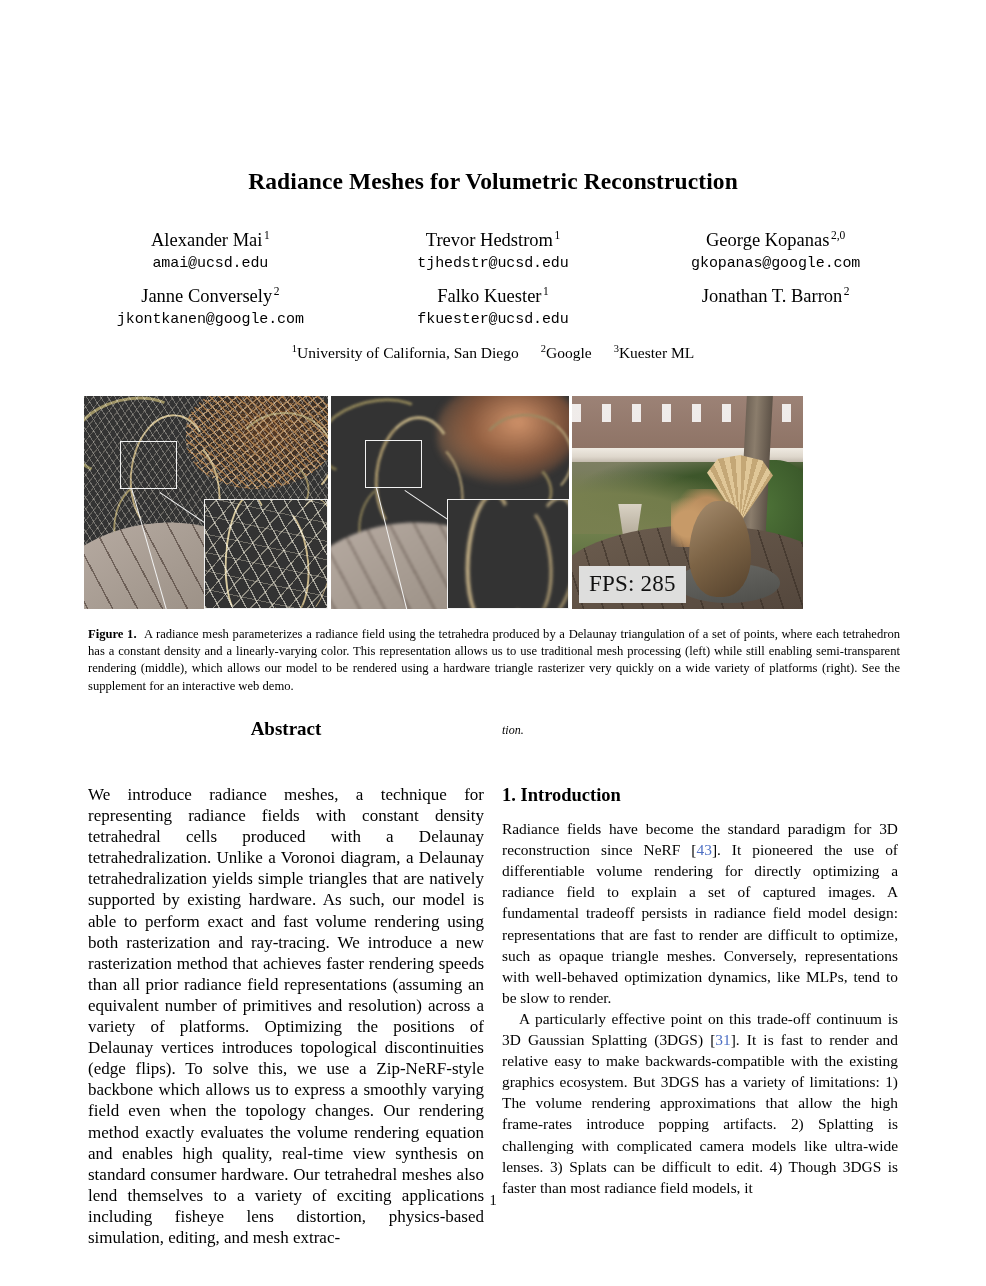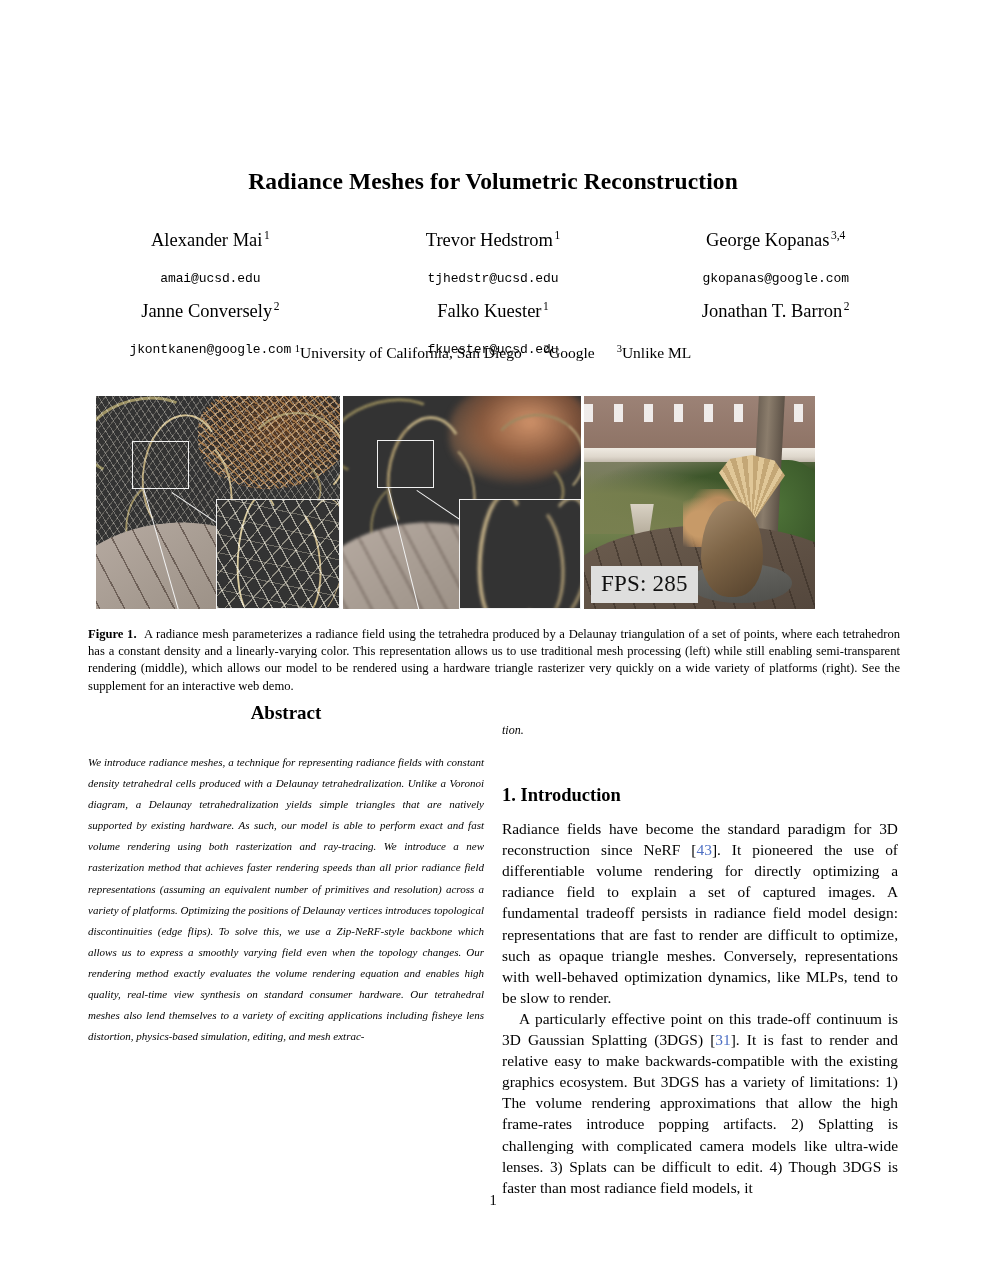--- a/index.html
+++ b/index.html
@@ -57,23 +57,23 @@
     white-space: nowrap;
   }
   .author-name sup {
     font-size: 11.5px;
     vertical-align: super;
     line-height: 0;
     padding-left: 1.5px;
   }
   .author-email {
     font-family: "Liberation Mono", "DejaVu Sans Mono", monospace;
-    font-size: 13px;
+    font-size: 15px;
     line-height: 20px;
-    margin-top: 17px;
+    margin-top: 2px;
     letter-spacing: -0.1px;
   }
   .author-row.second { margin-top: 10px; }
 
   .affiliations {
     position: absolute;
     left: 88px;
     top: 343px;
     width: 810px;
     text-align: center;
@@ -83,21 +83,21 @@
   .affiliations sup {
     font-size: 10.5px;
     vertical-align: super;
     line-height: 0;
   }
   .aff-gap { display: inline-block; width: 22px; }
 
   
   .figure {
     position: absolute;
-    left: 96px;
+    left: 84px;
     top: 396px;
     width: 722px;
     height: 213px;
     display: flex;
     gap: 3px;
   }
   .fig-panel {
     position: relative;
     overflow: hidden;
     height: 213px;
@@ -287,40 +287,39 @@
     font-size: 12.6px;
     line-height: 17.2px;
     text-align: justify;
   }
   .caption .cap-label { }
 
   
   .col-left {
     position: absolute;
     left: 88px;
-    top: 690px;
+    top: 706px;
     width: 396px;
   }
   .col-right {
     position: absolute;
     left: 502px;
     top: 706px;
     width: 396px;
   }
 
   .abstract-head {
     text-align: center;
     font-size: 19px;
     font-weight: bold;
     margin: 12px 0 0 0;
   }
   .abstract-body {
-    margin-top: 28px;
-    font-style: italic;
-    font-size: 11px;
+    margin-top: 44px;
+    font-size: 17px;
     line-height: 21.1px;
     text-align: justify;
     hyphens: manual;
   }
 
   .abstract-tail {
     font-style: italic;
     font-size: 12px;
     line-height: 21.1px;
     margin: 14px 0 0 0;
@@ -361,40 +360,40 @@
     <div class="author-row first">
       <div class="author-cell">
         <div class="author-name"><span>Alexander Mai</span><sup>1</sup></div>
         <div class="author-email">amai@ucsd.edu</div>
       </div>
       <div class="author-cell">
         <div class="author-name"><span>Trevor Hedstrom</span><sup>1</sup></div>
         <div class="author-email">tjhedstr@ucsd.edu</div>
       </div>
       <div class="author-cell">
-        <div class="author-name"><span>George Kopanas</span><sup>3,4</sup></div>
+        <div class="author-name"><span>George Kopanas</span><sup>2,0</sup></div>
         <div class="author-email">gkopanas@google.com</div>
       </div>
     </div>
     <div class="author-row second">
       <div class="author-cell">
         <div class="author-name"><span>Janne Conversely</span><sup>2</sup></div>
         <div class="author-email">jkontkanen@google.com</div>
       </div>
       <div class="author-cell">
         <div class="author-name"><span>Falko Kuester</span><sup>1</sup></div>
         <div class="author-email">fkuester@ucsd.edu</div>
       </div>
       <div class="author-cell">
         <div class="author-name"><span>Jonathan T. Barron</span><sup>2</sup></div>
       </div>
     </div>
   </div>
 
-  <div class="affiliations"><sup>1</sup><span>University of California, San Diego</span><span class="aff-gap"></span><sup>2</sup><span>Google</span><span class="aff-gap"></span><sup>3</sup><span>Unlike ML</span></div>
+  <div class="affiliations"><sup>1</sup><span>University of California, San Diego</span><span class="aff-gap"></span><sup>2</sup><span>Google</span><span class="aff-gap"></span><sup>3</sup><span>Kuester ML</span></div>
 
   <div class="figure">
 
     <div class="fig-panel left">
       <div class="scene-dark"></div>
       <div class="clump"></div>
 
       <div class="strand" style="left:-14px; top:2px; width:110px; height:70px; border-width:3px; border-top-color:#9d9264; border-left-color:#8a8355; transform:rotate(-14deg);"></div>
       <div class="strand" style="left:46px; top:18px; width:76px; height:118px; border-width:2.6px; border-left-color:#b6a478; border-top-color:#cdbb8e; transform:rotate(6deg);"></div>
       <div class="strand" style="left:76px; top:44px; width:56px; height:96px; border-width:2.4px; border-right-color:#c2ae80; border-bottom-color:#a08f66; transform:rotate(-8deg);"></div>

